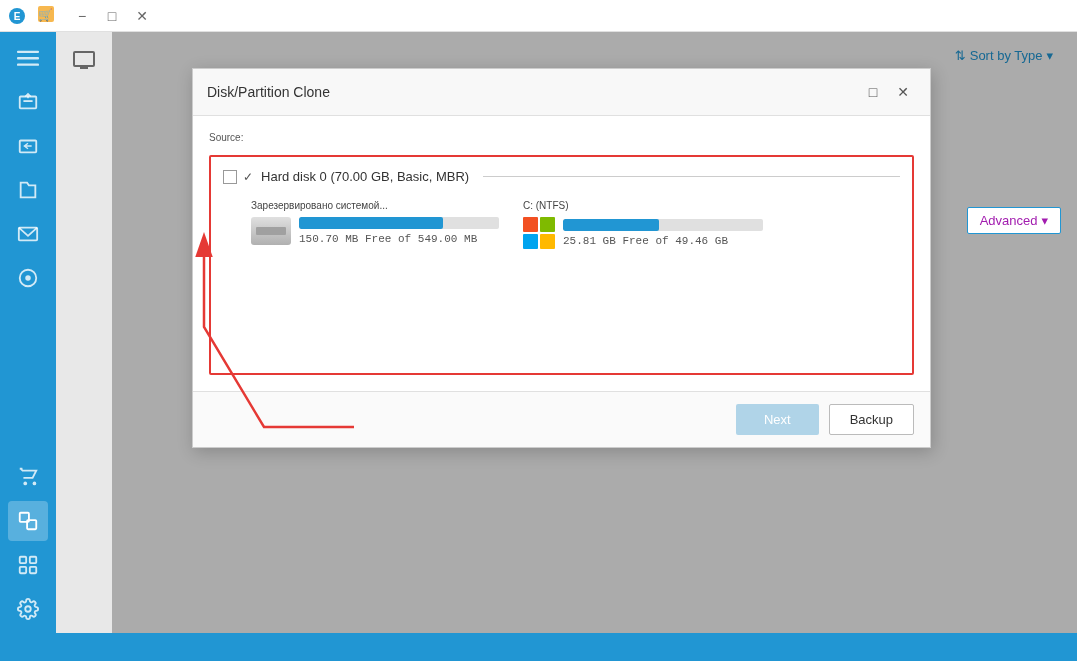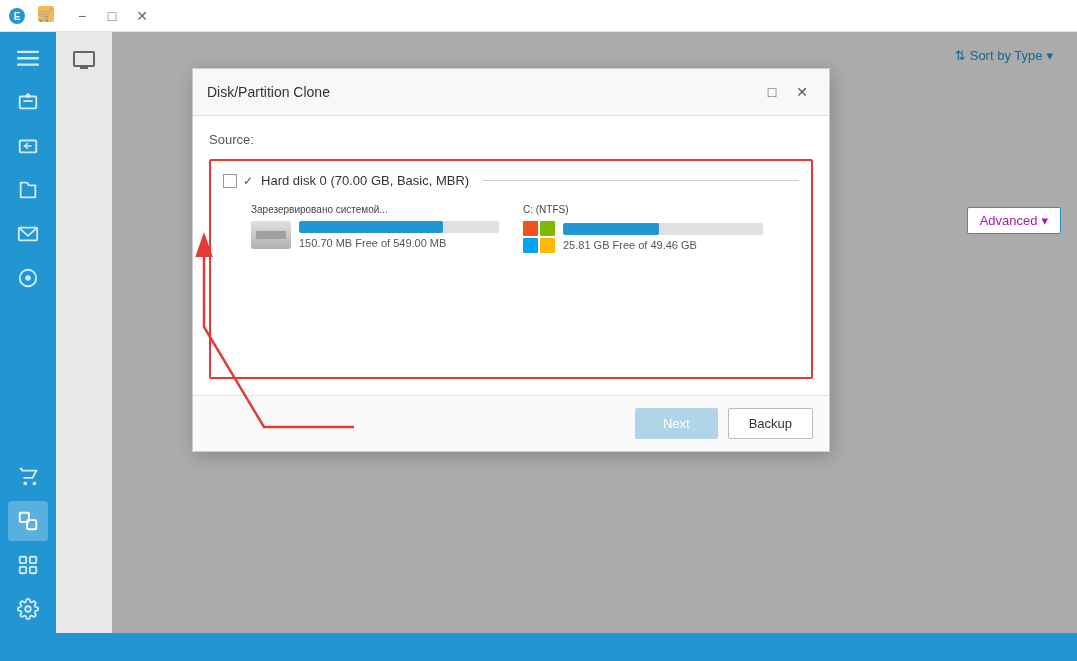--- a/index.html
+++ b/index.html
@@ -96,21 +96,21 @@
       background: rgba(0,0,0,0.3);
       display: flex;
       align-items: flex-start;
       justify-content: flex-start;
       padding-top: 36px;
       padding-left: 80px;
     }
 
     
     .modal {
-      width: 638px;
+      width: 739px;
       background: #fff;
       border: 1px solid #ccc;
       box-shadow: 2px 4px 16px rgba(0,0,0,0.2);
       display: flex;
       flex-direction: column;
     }
     .modal-header {
       display: flex;
       align-items: center;
       padding: 10px 14px;
@@ -120,21 +120,21 @@
     .modal-title { flex: 1; font-size: 14px; color: #333; font-weight: 500; }
     .modal-header-btns { display: flex; gap: 4px; }
     .modal-btn {
       width: 26px; height: 26px;
       display: flex; align-items: center; justify-content: center;
       cursor: pointer; border: none; background: transparent; font-size: 14px; color: #555;
     }
 
     .modal-body { padding: 16px; flex: 1; }
 
-    .source-label { font-size: 13px; color: #555; margin-bottom: 12px; }
+    .source-label { font-size: 10px; color: #555; margin-bottom: 12px; }
 
     
     .disk-panel {
       border: 2px solid #e53935;
       border-radius: 2px;
       padding: 12px;
       min-height: 220px;
     }
     .disk-header {
       display: flex;
@@ -150,21 +150,21 @@
     }
     .disk-title { font-size: 13px; color: #333; }
     .disk-divider {
       flex: 1; height: 1px; background: #ccc; margin-left: 8px;
     }
 
     .partitions { display: flex; gap: 24px; padding-left: 28px; }
 
     .partition { display: flex; flex-direction: column; align-items: flex-start; min-width: 220px; }
     .partition-name { font-size: 10px; color: #444; margin-bottom: 6px; }
-    .partition-icon-row { display: flex; align-items: center; gap: 8px; margin-bottom: 4px; }
+    .partition-icon-row { display: flex; align-items: center; gap: 8px; margin-bottom: 4px; font-family: Liberation Mono, monospace; }
 
     
     .drive-icon-hdd {
       width: 40px; height: 28px;
       background: linear-gradient(to bottom, #e0e0e0, #b0b0b0);
       border-radius: 3px;
       display: flex; align-items: center; justify-content: center;
       position: relative;
     }
     .drive-icon-hdd::after {

